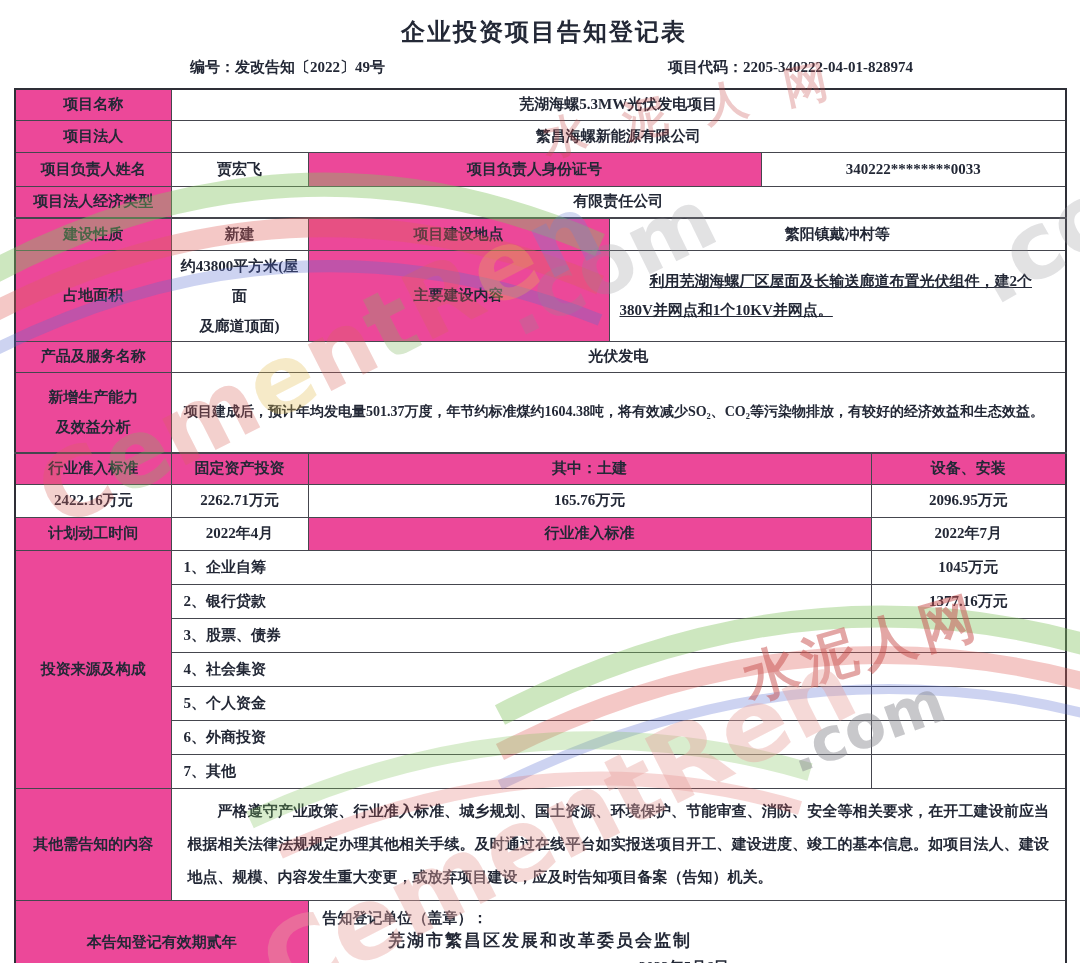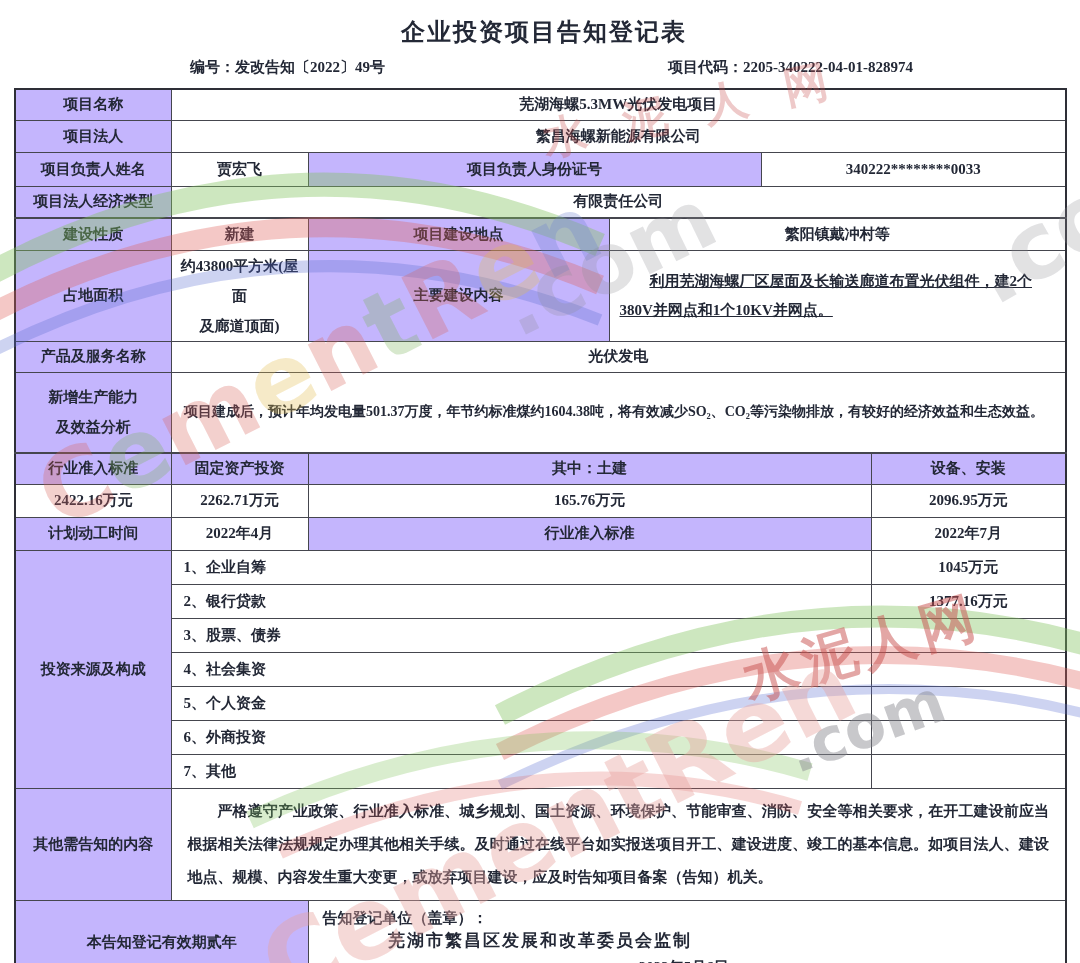--- a/index.html
+++ b/index.html
@@ -19,21 +19,21 @@
     position:absolute;top:88px;left:14px;width:1051px;
     border-collapse:collapse;table-layout:fixed;
     border:2px solid #2e2f37;border-bottom-width:3px;
   }
   td{
     border:1px solid #45464e;font-size:15px;font-weight:bold;color:#232836;
     text-align:center;vertical-align:middle;padding:0 4px;overflow:hidden;
   }
   tr.thick td{border-top-width:2px;}
   .preline{white-space:pre-line;margin-left:38px;}
-  .lbl{background:#c4b5fd;}
+  .lbl{background:#ec4899;}
   .item-name{text-align:left;padding-left:12px;}
   .build-content{text-align:left;text-indent:2em;line-height:29px;padding:0 10px;text-decoration:underline;}
   .cap-value{text-align:left;white-space:nowrap;font-size:14px;text-indent:0.6em;padding-left:4px;}
   .notes{text-align:justify;text-indent:2em;line-height:33px;padding:6px 16px;}
   .seal-cell{vertical-align:top;text-align:left;padding:8px 20px 0 14px;}
   .seal-date{text-align:center;margin-top:30px;font-size:15px;font-weight:bold;}
   .footer{
     position:absolute;top:929px;left:0;width:100%;text-align:center;
     font-size:17px;font-weight:bold;letter-spacing:2px;
   }

